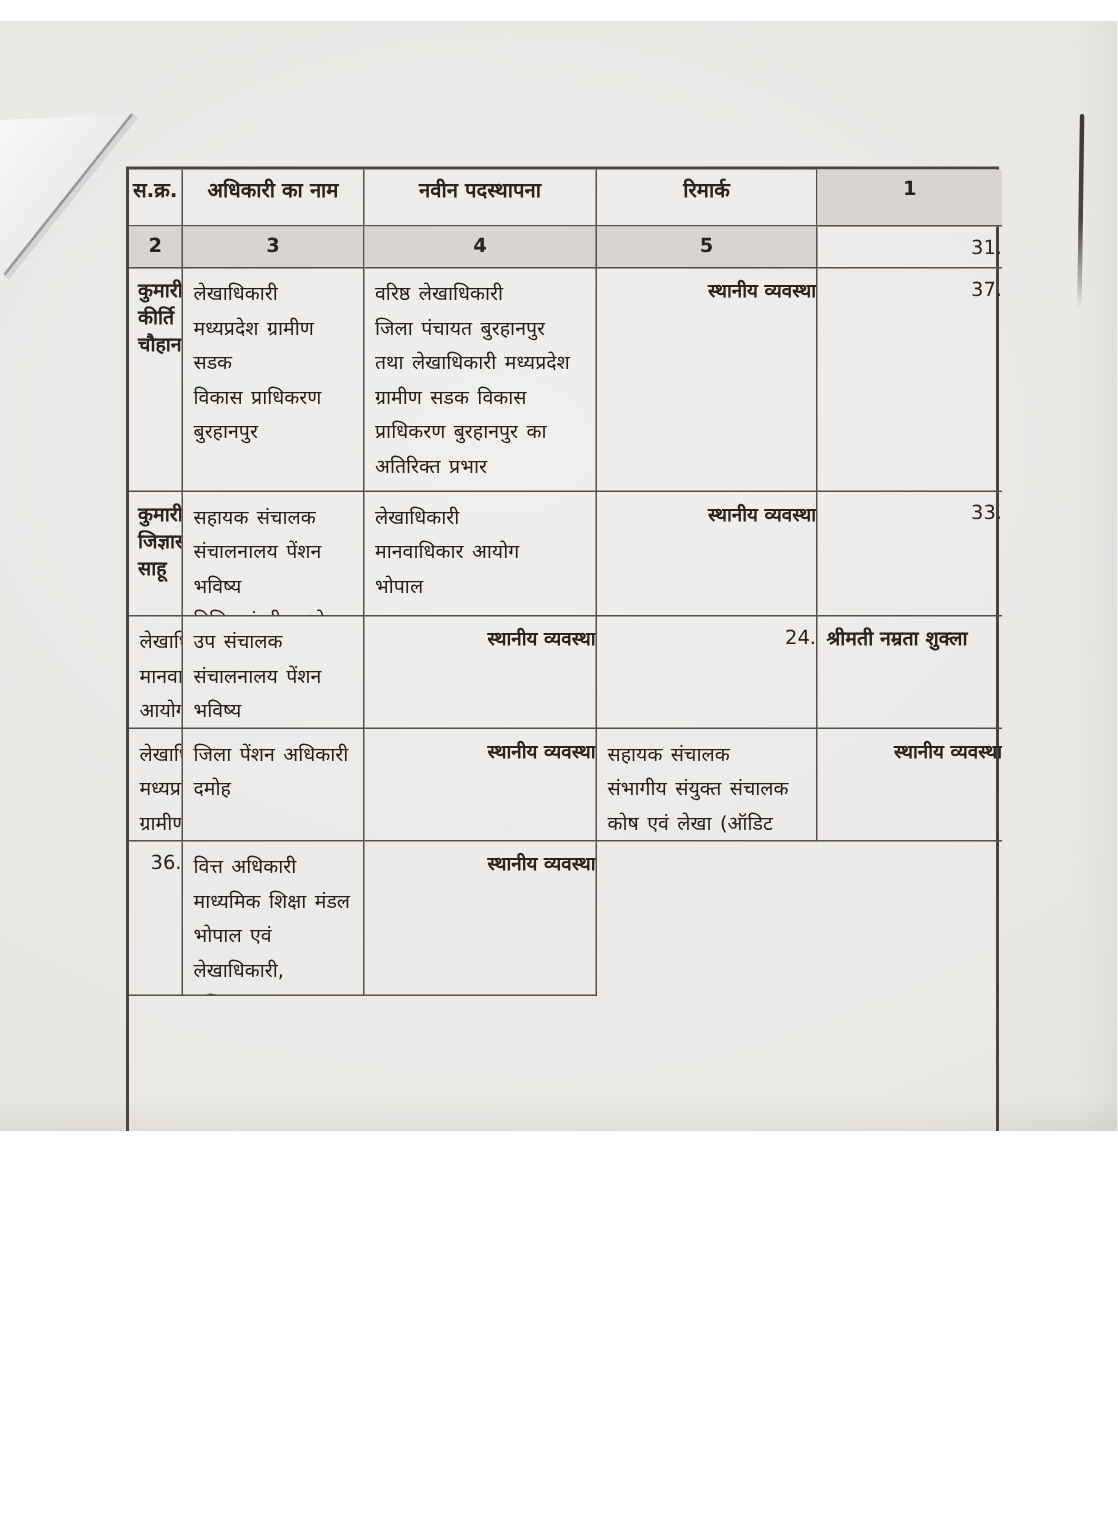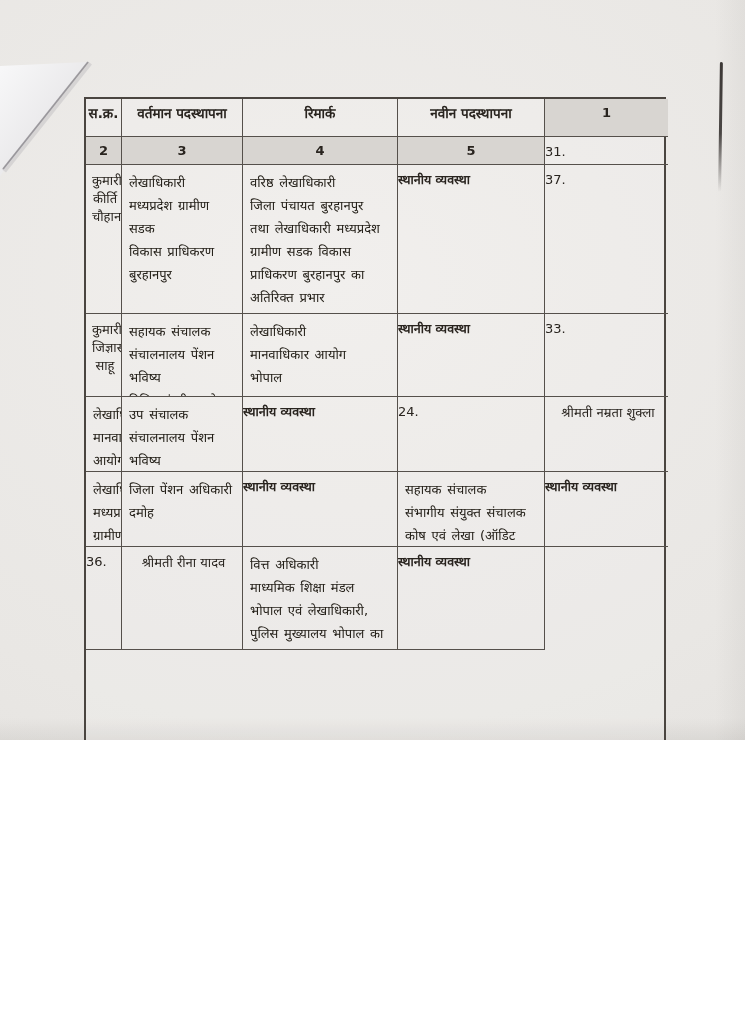--- a/index.html
+++ b/index.html
@@ -6,20 +6,21 @@
   html,body { width:745px; height:1024px; }
   body { font-family:"DejaVu Sans","Liberation Sans",sans-serif; }
 
   .photo {
     position:relative; width:745px; height:740px; overflow:hidden;
     background:
       linear-gradient(to top, rgba(110,105,100,0.10), rgba(0,0,0,0) 3%),
       linear-gradient(to left, rgba(110,105,100,0.07), rgba(0,0,0,0) 4%),
       radial-gradient(140% 110% at 45% 38%, #efedeb 0%, #e9e7e4 55%, #e1dfdc 100%);
     color:#29241f;
+    margin-top:14px;
   }
 
   
   .doc-table {
     position:absolute; left:84px; top:97px; width:582px; height:675px;
     display:grid;
     grid-template-columns:36px 121px 155px 147px 123px;
     grid-template-rows:38px 28px 149px 83px 75px 75px 103px 124px;
     border:2px solid #4a4540;
     background:rgba(255,255,255,0.12);
@@ -31,24 +32,24 @@
     font-size:13px; line-height:23px;
   }
   .c:nth-child(5n){ border-right:none; }
   .c:nth-child(n+36){ border-bottom:none; }
 
   .th {
     font-weight:bold; font-size:13.5px; text-align:center; padding-top:7px;
     line-height:15px;
   }
   .num { text-align:center; font-weight:600; background:#d8d5d1; padding-top:4px; line-height:20px; }
-  .sno { text-align:left; padding-top:7px; line-height:16px; }
-  .name { font-weight:normal; padding:7px 3px 0 6px; font-size:13px; line-height:18px; white-space:pre-line;text-align:center; }
+  .sno { text-align:right; padding-top:7px; line-height:16px; }
+  .name { font-weight:bold; padding:7px 3px 0 6px; font-size:13px; line-height:18px; white-space:pre-line; }
   .body { padding:6px 5px 0 7px; white-space:pre-line; word-spacing:1.5px; color:#242019; }
-  .remark { font-weight:bold; font-size:12.5px; text-align:left; padding-top:7px; line-height:16px; }
+  .remark { font-weight:bold; font-size:12.5px; text-align:right; padding-top:7px; line-height:16px; }
 
   
   .page-num { position:absolute; left:95px; top:957px; font-size:14px; font-weight:bold; color:#3a3632; }
   .stamp    { position:absolute; left:529px; top:955px; font-size:14px; font-weight:bold; color:#322e2a; letter-spacing:-0.2px; }
 
   
   .corner-fold { position:absolute; left:0; top:30px; }
   .pen-streak {
     position:absolute; left:719px; top:62px; width:3px; height:130px; border-radius:2px;
     background:linear-gradient(to bottom,#3c3836 0%, #4a4644 55%, rgba(74,70,68,0) 100%);
@@ -78,23 +79,23 @@
     <polygon points="0,36 88,32 6,138 0,146" fill="url(#foldg)"></polygon>
     <line x1="90" y1="33" x2="4" y2="141" stroke="#b5b3b7" stroke-width="5" opacity="0.38"></line>
     <line x1="88" y1="32" x2="3" y2="139" stroke="#716e74" stroke-width="1.8" opacity="0.6"></line>
   </svg>
 
   <div class="pen-streak"></div>
 
   <div class="doc-table">
 
     <div class="c th">स.क्र.</div>
-    <div class="c th">वर्तमान पदस्थापना</div>
+    <div class="c th">अधिकारी का नाम</div>
+    <div class="c th">नवीन पदस्थापना</div>
     <div class="c th">रिमार्क</div>
-    <div class="c th">नवीन पदस्थापना</div>
 
     <div class="c num">1</div>
     <div class="c num">2</div>
     <div class="c num">3</div>
     <div class="c num">4</div>
     <div class="c num">5</div>
 
     <div class="c sno">31.</div>
     <div class="c name">कुमारी कीर्ति चौहान</div>
     <div class="c body">लेखाधिकारी
@@ -136,21 +137,20 @@
 दमोह</div>
     <div class="c remark">स्थानीय व्यवस्था</div>
 
     <div class="c body">सहायक संचालक
 संभागीय संयुक्त संचालक
 कोष एवं लेखा (ऑडिट
 प्रकोष्ठ) इंदौर</div>
     <div class="c remark">स्थानीय व्यवस्था</div>
 
     <div class="c sno">36.</div>
-    <div class="c name">श्रीमती रीना यादव</div>
     <div class="c body">वित्त अधिकारी
 माध्यमिक शिक्षा मंडल
 भोपाल एवं लेखाधिकारी,
 पुलिस मुख्यालय भोपाल का
 अतिरिक्त प्रभार</div>
     <div class="c remark">स्थानीय व्यवस्था</div>
 
   </div>
 
   <div class="bleed b1"></div>

